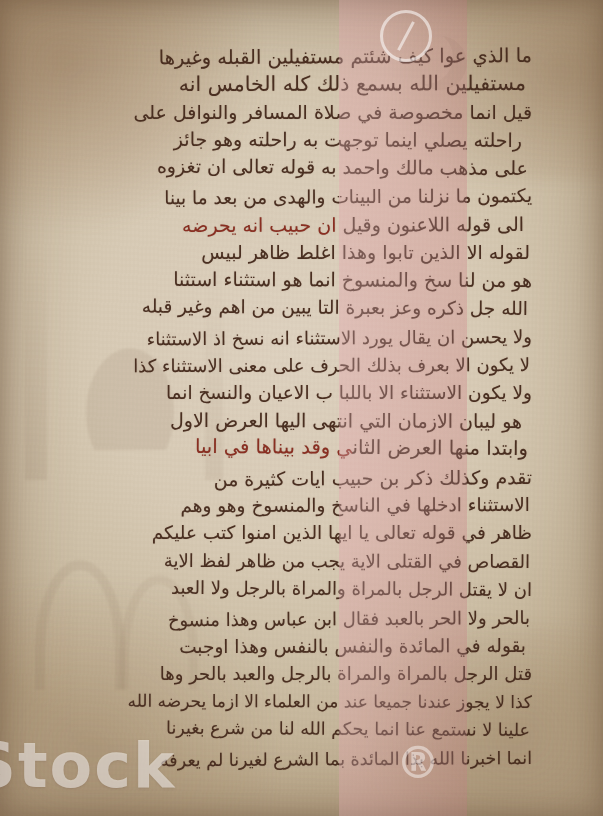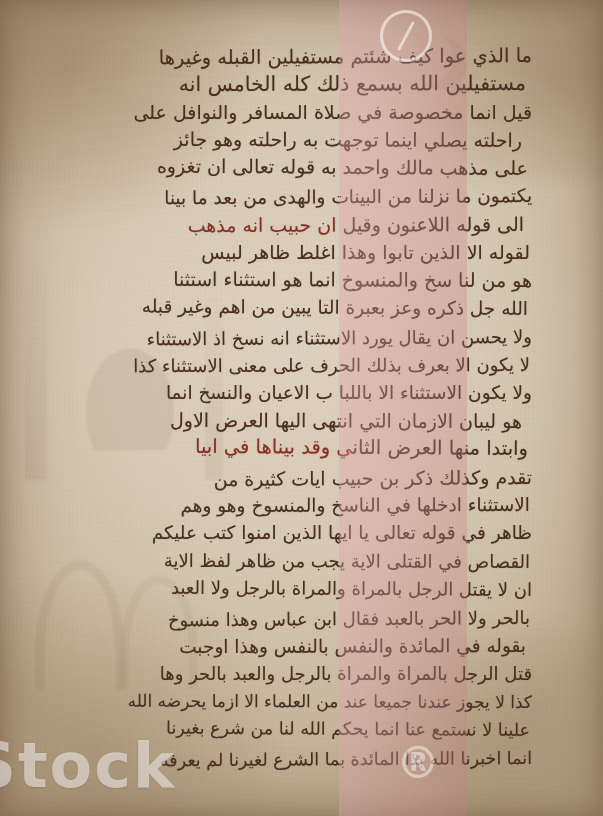--- a/index.html
+++ b/index.html
@@ -218,21 +218,21 @@
   <div class="ghost ghost-arch2"></div>
   <div class="ghost ghost-crescent"></div>
 
   <div class="text-block" id="text-block">
       <div class="line" style="font-size: 19.5px; margin-top: 0px; padding-right: 0px; transform: rotate(-0.36deg);">ما الذي عوا كيف شئتم مستفيلين القبله وغيرها</div>
       <div class="line" style="font-size: 20.5px; margin-top: 7.55154px; padding-right: 6px; transform: rotate(-0.18deg);">مستفيلين الله بسمع ذلك كله الخامس انه</div>
       <div class="line" style="font-size: 19px; margin-top: 9.08154px; padding-right: 0px; transform: rotate(0deg);">قيل انما مخصوصة في صلاة المسافر والنوافل على</div>
       <div class="line" style="font-size: 19px; margin-top: 9.08154px; padding-right: 10px; transform: rotate(0.18deg);">راحلته يصلي اينما توجهت به راحلته وهو جائز</div>
       <div class="line" style="font-size: 19px; margin-top: 9.08154px; padding-right: 4px; transform: rotate(0.36deg);">على مذهب مالك واحمد به قوله تعالى ان تغزوه</div>
       <div class="line" style="font-size: 18.5px; margin-top: 9.59154px; padding-right: 0px; transform: rotate(-0.36deg);">يكتمون ما نزلنا من البينات والهدى من بعد ما بينا</div>
-      <div class="line mixed" style="font-size: 19px; margin-top: 9.08154px; padding-right: 8px; transform: rotate(-0.18deg);"><span>الى قوله اللاعنون وقيل</span><span class="rd"> ان حبيب انه مذهب</span></div>
+      <div class="line mixed" style="font-size: 19px; margin-top: 9.08154px; padding-right: 8px; transform: rotate(-0.18deg);"><span>الى قوله اللاعنون وقيل</span><span class="rd"> ان حبيب انه يحرضه</span></div>
       <div class="line" style="font-size: 19px; margin-top: 9.08154px; padding-right: 2px; transform: rotate(0deg);">لقوله الا الذين تابوا وهذا اغلط ظاهر لبيس</div>
       <div class="line" style="font-size: 19px; margin-top: 9.08154px; padding-right: 0px; transform: rotate(0.18deg);">هو من لنا سخ والمنسوخ انما هو استثناء استثنا</div>
       <div class="line" style="font-size: 18.5px; margin-top: 9.59154px; padding-right: 4px; transform: rotate(0.36deg);">الله جل ذكره وعز بعبرة التا يبين من اهم وغير قبله</div>
       <div class="line" style="font-size: 18px; margin-top: 10.1015px; padding-right: 0px; transform: rotate(-0.36deg);">ولا يحسن ان يقال يورد الاستثناء انه نسخ اذ الاستثناء</div>
       <div class="line" style="font-size: 18px; margin-top: 10.1015px; padding-right: 2px; transform: rotate(-0.18deg);">لا يكون الا بعرف بذلك الحرف على معنى الاستثناء كذا</div>
       <div class="line" style="font-size: 18.5px; margin-top: 9.59154px; padding-right: 0px; transform: rotate(0deg);">ولا يكون الاستثناء الا باللبا ب الاعيان والنسخ انما</div>
       <div class="line" style="font-size: 19px; margin-top: 9.08154px; padding-right: 10px; transform: rotate(0.18deg);">هو ليبان الازمان التي انتهى اليها العرض الاول</div>
       <div class="line mixed" style="font-size: 19.5px; margin-top: 8.57154px; padding-right: 4px; transform: rotate(0.36deg);"><span>وابتدا منها العرض الثان</span><span class="rd">ي وقد بيناها في ابيا</span></div>
       <div class="line" style="font-size: 19px; margin-top: 9.08154px; padding-right: 0px; transform: rotate(-0.36deg);">تقدم وكذلك ذكر بن حبيب ايات كثيرة من</div>
       <div class="line" style="font-size: 18.5px; margin-top: 9.59154px; padding-right: 2px; transform: rotate(-0.18deg);">الاستثناء ادخلها في الناسخ والمنسوخ وهو وهم</div>

